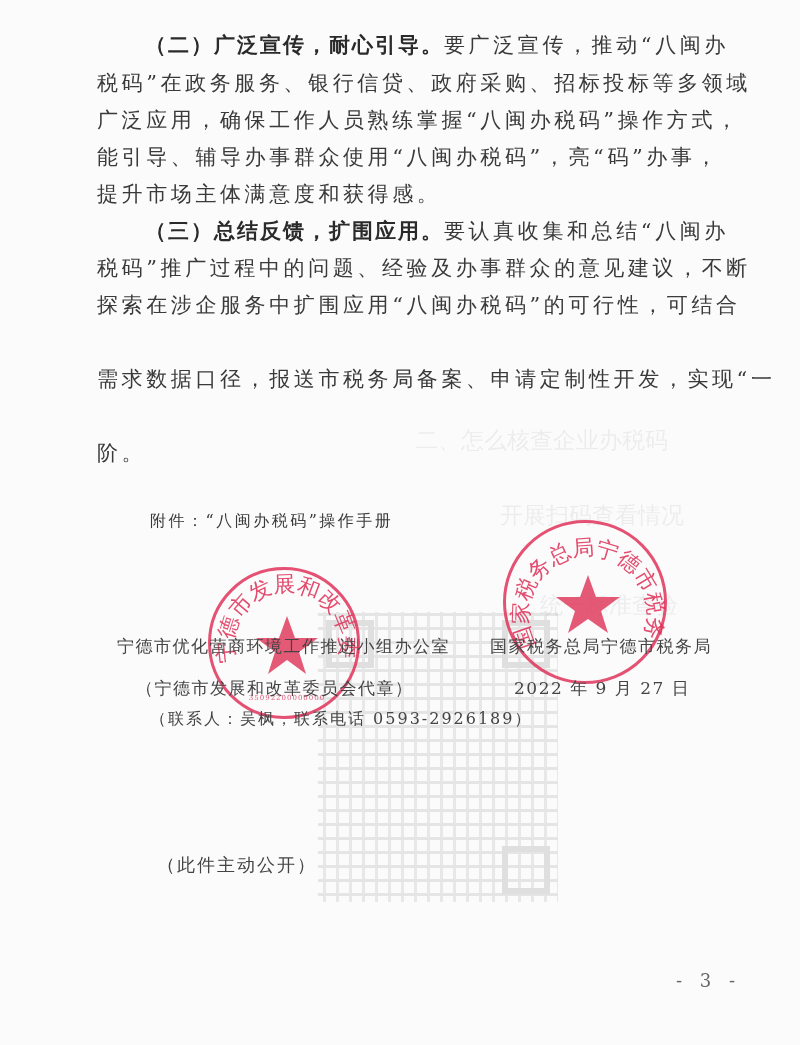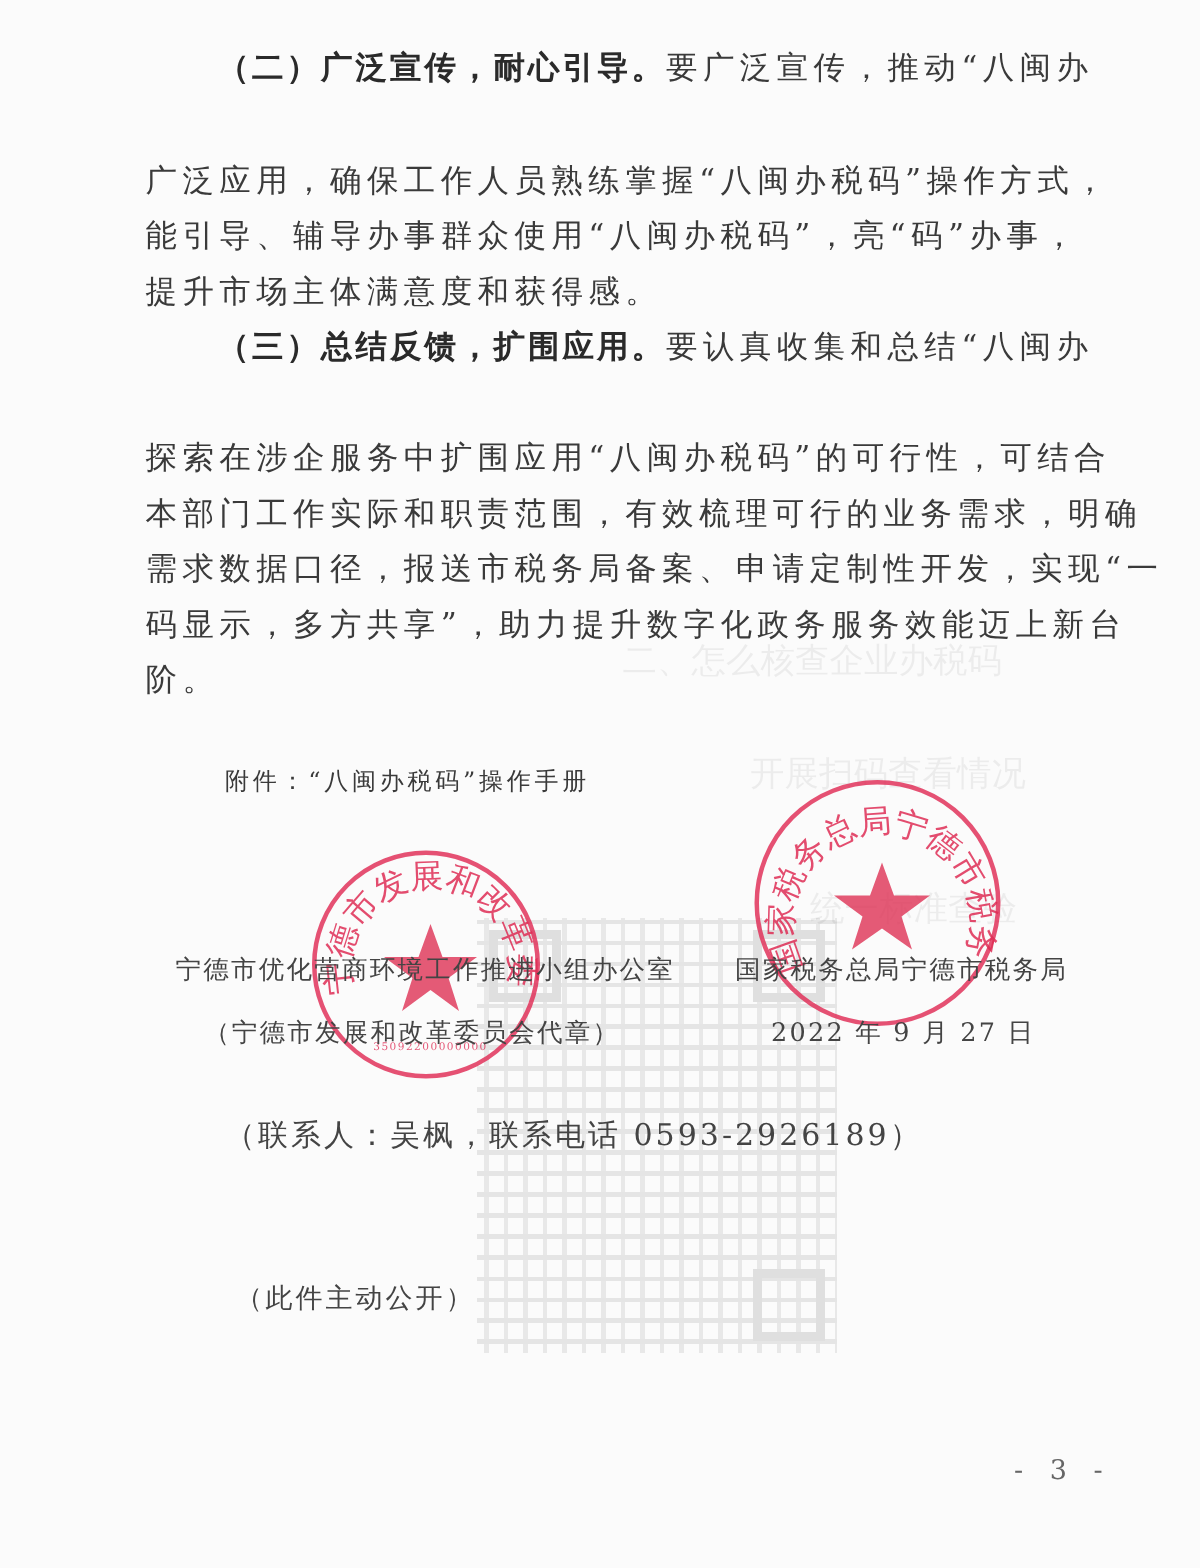--- a/index.html
+++ b/index.html
@@ -52,31 +52,31 @@
 
   <div class="qr">
     <div class="finder" style="left:8px;top:8px;"></div>
     <div class="finder" style="right:8px;top:8px;"></div>
     <div class="finder" style="right:8px;bottom:8px;"></div>
   </div>
 
   <div class="line indent" style="top:32px;">
     <span class="bold">（二）广泛宣传，耐心引导。</span><span>要广泛宣传，推动“八闽办</span>
   </div>
+  <div class="line" style="top:70px;">税码”在政务服务、银行信贷、政府采购、招标投标等多领域</div>
   <div class="line" style="top:107px;">广泛应用，确保工作人员熟练掌握“八闽办税码”操作方式，</div>
   <div class="line" style="top:144px;">能引导、辅导办事群众使用“八闽办税码”，亮“码”办事，</div>
   <div class="line" style="top:181px;">提升市场主体满意度和获得感。</div>
 
   <div class="line indent" style="top:218px;">
     <span class="bold">（三）总结反馈，扩围应用。</span><span>要认真收集和总结“八闽办</span>
   </div>
+  <div class="line" style="top:255px;">税码”推广过程中的问题、经验及办事群众的意见建议，不断</div>
   <div class="line" style="top:292px;">探索在涉企服务中扩围应用“八闽办税码”的可行性，可结合</div>
-  <div class="line" style="top:329px;">本部门工作实际和职责范围，有效梳理可行的业务需求，明确</div>
   <div class="line" style="top:366px;">需求数据口径，报送市税务局备案、申请定制性开发，实现“一</div>
-  <div class="line" style="top:403px;">码显示，多方共享”，助力提升数字化政务服务效能迈上新台</div>
   <div class="line" style="top:440px;">阶。</div>
 
   <div class="ghost" style="left:415px;top:425px;">二、怎么核查企业办税码</div>
   <div class="ghost" style="left:500px;top:500px;">开展扫码查看情况</div>
   <div class="ghost" style="left:540px;top:590px;">统一标准查验</div>
 
   <div class="line indent" style="top:508px;left:150px;letter-spacing:2.5px;font-size:16px;">附件：“八闽办税码”操作手册</div>
 
   <div class="stamp" style="left:208px;top:567px;width:152px;height:152px;">
     <svg width="152" height="152" viewBox="0 0 152 152">
@@ -97,18 +97,18 @@
       <text class="stamp-text"><textPath href="#arcR" startOffset="0%">国家税务总局宁德市税务局</textPath></text>
       <polygon class="star" points="82,52 90,74 114,74 95,88 102,110 82,96 62,110 69,88 50,74 74,74"></polygon>
     </svg>
   </div>
 
   <div class="sig" style="left:136px;top:677px;">（宁德市发展和改革委员会代章）</div>
   <div class="sig" style="left:117px;top:635px;">宁德市优化营商环境工作推进小组办公室</div>
   <div class="sig" style="left:490px;top:635px;">国家税务总局宁德市税务局</div>
   <div class="sig" style="left:514px;top:677px;">2022 年 9 月 27 日</div>
 
-  <div class="sig" style="left:150px;top:743px;font-size:20px;letter-spacing:2px;">（联系人：吴枫，联系电话 0593-2926189）</div>
+  <div class="sig" style="left:150px;top:709px;font-size:16px;letter-spacing:2px;">（联系人：吴枫，联系电话 0593-2926189）</div>
 
   <div class="sig" style="left:157px;top:853px;font-size:18px;letter-spacing:2px;">（此件主动公开）</div>
 
   <div class="pagenum">- 3 -</div>
 </div>
 
 </body></html>

